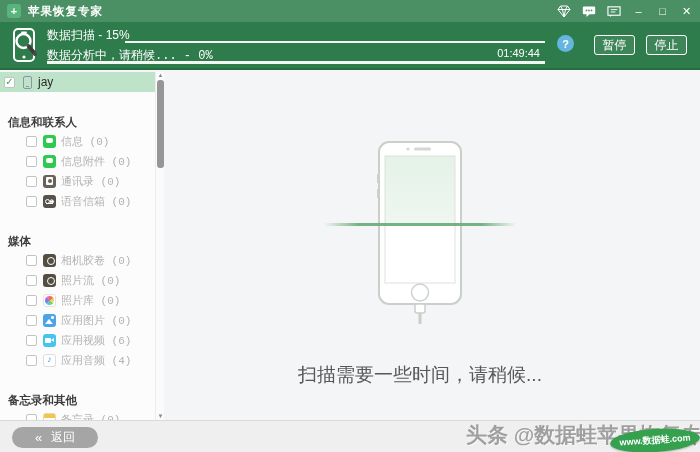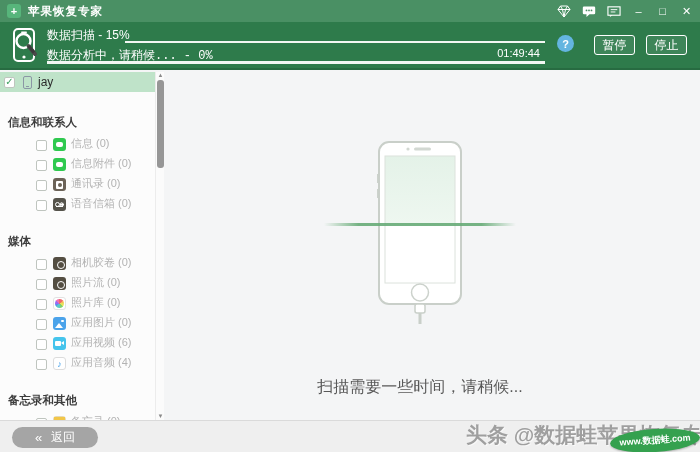--- a/index.html
+++ b/index.html
@@ -32,21 +32,21 @@
 
   
   .sidebar { position:absolute; left:0; top:72px; width:155px; bottom:32px; background:#fcfcfc; overflow:hidden; }
   .device-row { height:20px; background:#bfe3c9; display:flex; align-items:center; padding-left:4px; }
   .cbx { width:11px; height:11px; border:1px solid #bfc5bf; border-radius:2px; background:#fff; flex:none; display:flex; align-items:center; justify-content:center; font-size:10px; color:#3da05f; line-height:1; }
   .phone-glyph { width:9px; height:13px; border:1px solid #8b96a5; border-radius:2px; margin:0 6px 0 8px; position:relative; }
   .phone-glyph::after { content:""; position:absolute; left:2px; bottom:1px; width:3px; height:1px; background:#8b96a5; }
   .device-name { font-size:12px; color:#2b2b2b; }
   .side-section { margin-top:19px; }
   .sec-title { font-size:11.5px; font-weight:bold; color:#3d3d3d; padding:4px 0 4px 8px; height:20px; }
-  .side-item { height:20px; display:flex; align-items:flex-end; padding-left:36px; cursor:pointer; }
+  .side-item { height:20px; display:flex; align-items:center; padding-left:26px; cursor:pointer;font-family:Liberation Mono, monospace; }
   .side-item .lbl { font-size:11px; color:#b3b3b3; margin-left:5px; white-space:nowrap; }
 
   
   .ti { width:13px; height:13px; border-radius:3px; margin-left:6px; position:relative; flex:none; }
   .ic-msg { background:#2fc94f; } .ic-msg::before { content:""; position:absolute; left:3px; top:3.5px; width:7px; height:5px; background:#fff; border-radius:2px; }
   .ic-contacts { background:#6b6257; } .ic-contacts::before { content:""; position:absolute; left:3px; top:2.5px; width:7px; height:8px; background:#fff; border-radius:1px; }
   .ic-contacts::after { content:""; position:absolute; left:4.5px; top:4.5px; width:4px; height:4px; border-radius:50%; background:#6b6257; }
   .ic-phone { background:#2fc94f; } .ic-phone::before { content:""; position:absolute; left:3px; top:3px; width:7px; height:7px; border-left:2.5px solid #fff; border-bottom:2.5px solid #fff; border-radius:0 0 0 7px; }
   .ic-vm { background:#55534b; } .ic-vm::before { content:""; position:absolute; left:2px; top:4px; width:3px; height:3px; border:1px solid #fff; border-radius:50%; box-shadow:5px 0 0 -1px #fff, 6px 0 0 0 #55534b, 5px 0 0 0 #fff; }
   .ic-vm::after { content:""; position:absolute; left:3px; top:8px; width:7px; height:1px; background:#fff; }
@@ -63,21 +63,21 @@
 
   
   .v-scroll { position:absolute; left:155px; top:72px; width:9px; bottom:32px; background:#fbfbfb; border-left:1px solid #ececec; }
   .v-thumb { position:absolute; left:1px; top:8px; width:7px; height:88px; background:#969696; border-radius:3px; cursor:pointer; }
   .v-arrow { position:absolute; left:1px; width:7px; height:7px; color:#8a8a8a; font-size:6px; line-height:7px; text-align:center; cursor:pointer; }
   .v-arrow.up { top:0; } .v-arrow.down { bottom:0; }
 
   
   .main { position:absolute; left:164px; top:72px; right:0; bottom:32px; background:#f4f5f6; }
   .phone-illus { position:absolute; left:160px; top:62px; }
-  .scan-hint { position:absolute; left:256px; top:290px; transform:translateX(-50%); font-size:16px; color:#585858; white-space:nowrap;margin-top:15px; }
+  .scan-hint { position:absolute; left:256px; top:290px; transform:translateX(-50%); font-size:19px; color:#585858; white-space:nowrap; }
 
   
   .bottombar { position:absolute; left:0; right:0; bottom:0; height:32px; background:#efefef; border-top:1px solid #dadada; }
   .back-btn { position:absolute; left:12px; top:6px; width:86px; height:21px; border-radius:11px; background:#a5a5a5; color:#fff; font-size:12px; display:flex; align-items:center; justify-content:center; gap:9px; cursor:pointer; }
   .back-arrows { font-size:13px; line-height:1; }
   .found-status { position:absolute; left:283px; top:9px; font-size:12px; color:#555; }
 
   
   .watermark { position:absolute; left:466px; top:421px; z-index:40; pointer-events:none; }
   .wm-text { font-size:21px; font-weight:bold; color:rgba(138,138,138,.82); text-shadow:0 0 1px #fff, 1px 1px 0 rgba(255,255,255,.6); white-space:nowrap; letter-spacing:0px; }

